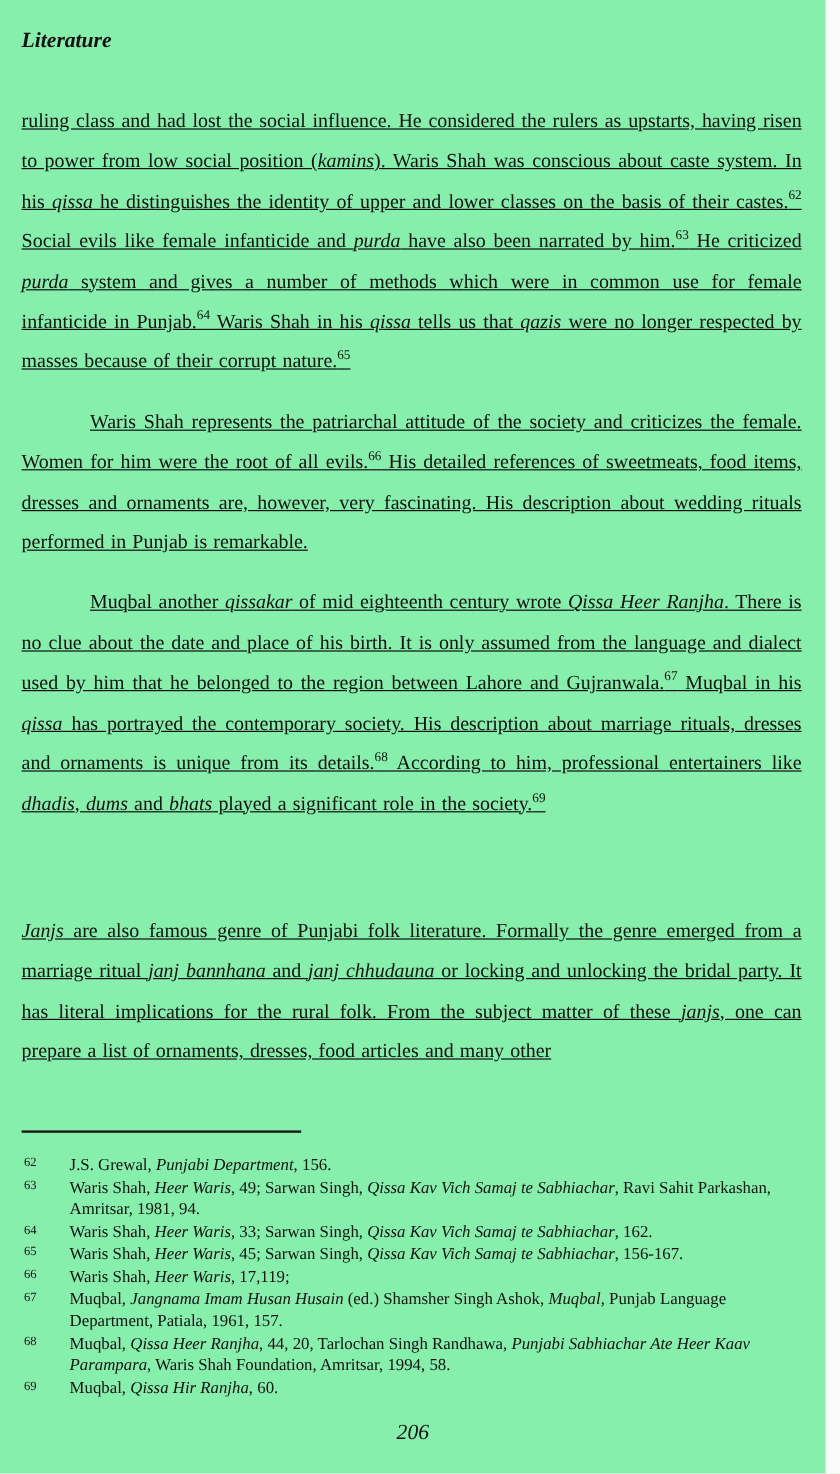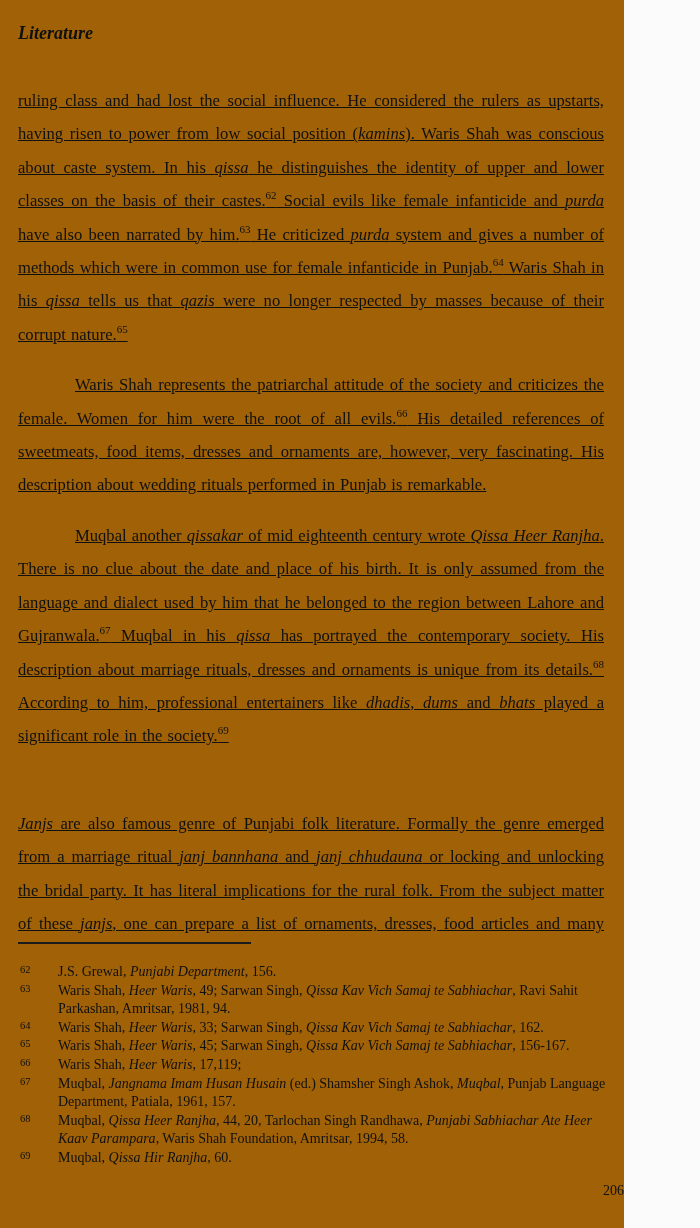--- a/index.html
+++ b/index.html
@@ -4,23 +4,23 @@
 <style>
   html, body {
     margin: 0;
     padding: 0;
     background: #fbfbfb;
     font-family: "Liberation Serif", "DejaVu Serif", serif;
     color: #101010;
   }
   .page {
     position: relative;
-    width: 624px;
+    width: 688px;
     height: 1228px;
-    background: #a16207;
+    background: #86efac;
     overflow: hidden;
   }
   
   .content {
     position: absolute;
     top: 0; left: 0; right: 0;
     height: 942px;
     overflow: hidden;
     padding: 22px 20px 0 18px;
     box-sizing: border-box;
@@ -34,21 +34,21 @@
   }
   .paragraphs { margin-top: 40px; text-decoration: underline; }
   .paragraphs p {
     margin: 0 0 17px 0;
     font-size: 16.6px;
     line-height: 33.4px;
     text-align: justify;
     word-spacing: 1px;
   }
   .paragraphs p.indent { text-indent: 57px; margin-top: 10px; }
-  .paragraphs p.gap-before { margin-top: 54px; }
+  .paragraphs p.gap-before { margin-top: 73px; }
   sup.ref {
     font-size: 11px;
     line-height: 0;
     vertical-align: baseline;
     position: relative;
     top: -7px;
   }
   
   .footnote-rule {
     position: absolute;
@@ -76,22 +76,23 @@
     left: 2px;
     top: -2px;
     font-size: 10.5px;
   }
   
   .page-number {
     position: absolute;
     top: 1183px;
     left: 0;
     width: 100%;
-    text-align: right;
-    font-size: 14px;
+    text-align: center;
+    font-size: 18px;
+    font-style: italic;
   }
   i { font-style: italic; }
 </style>
 </head>
 <body>
 
 <div class="page">
   <div class="content">
     <h1 class="heading">Literature</h1>
     <div class="paragraphs" id="paragraphs">

